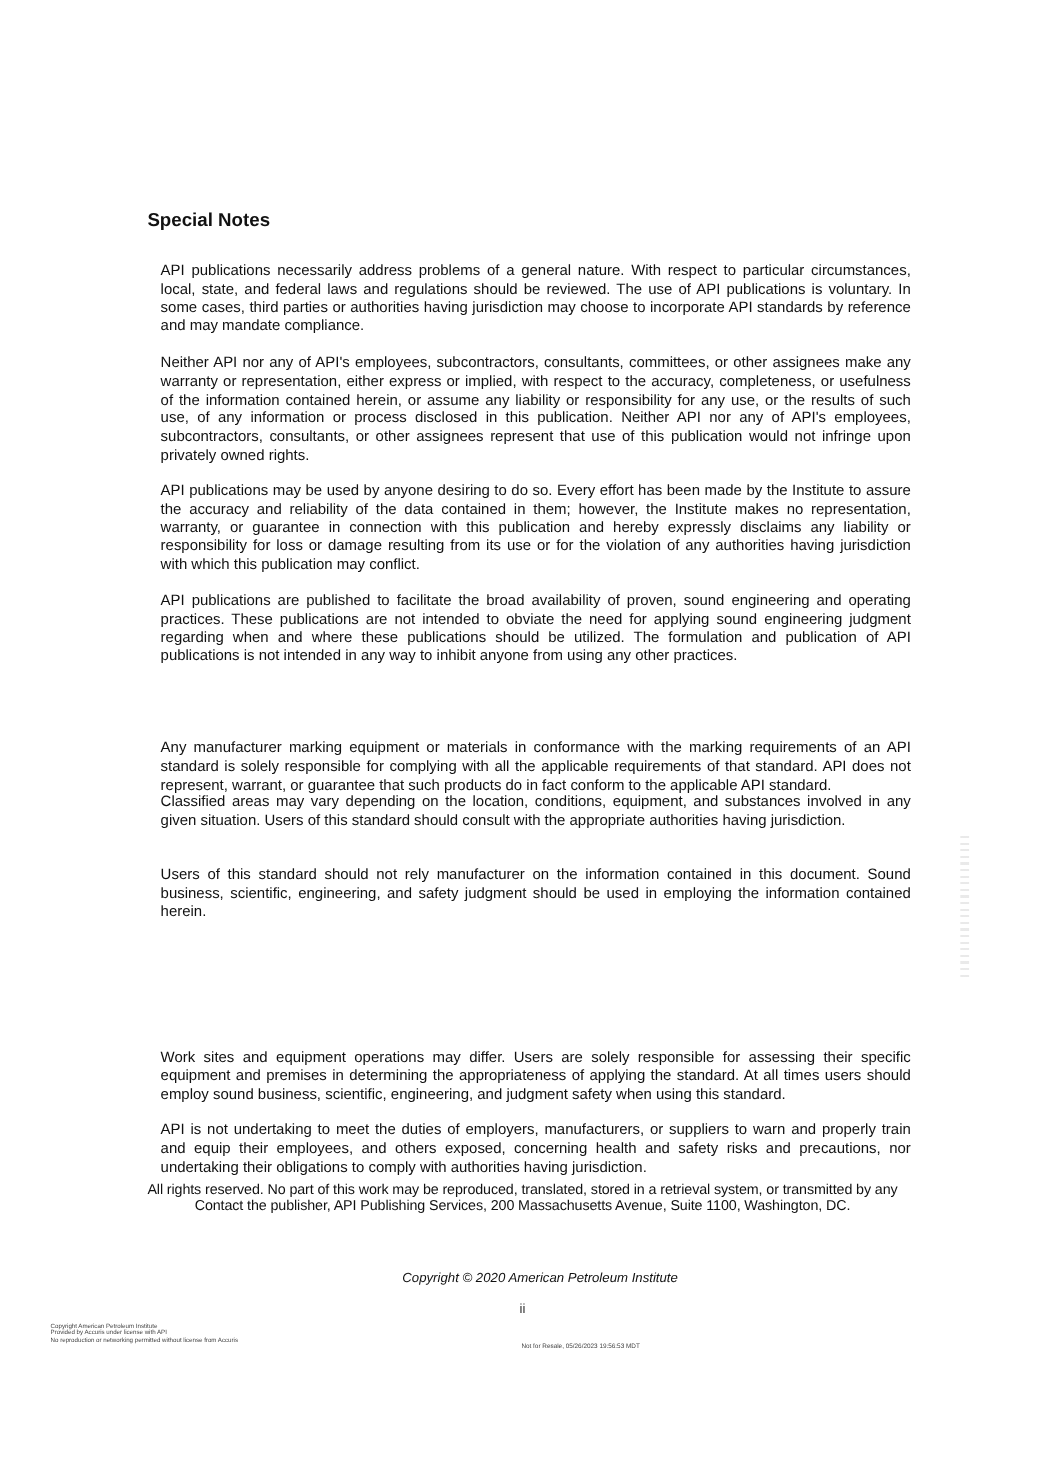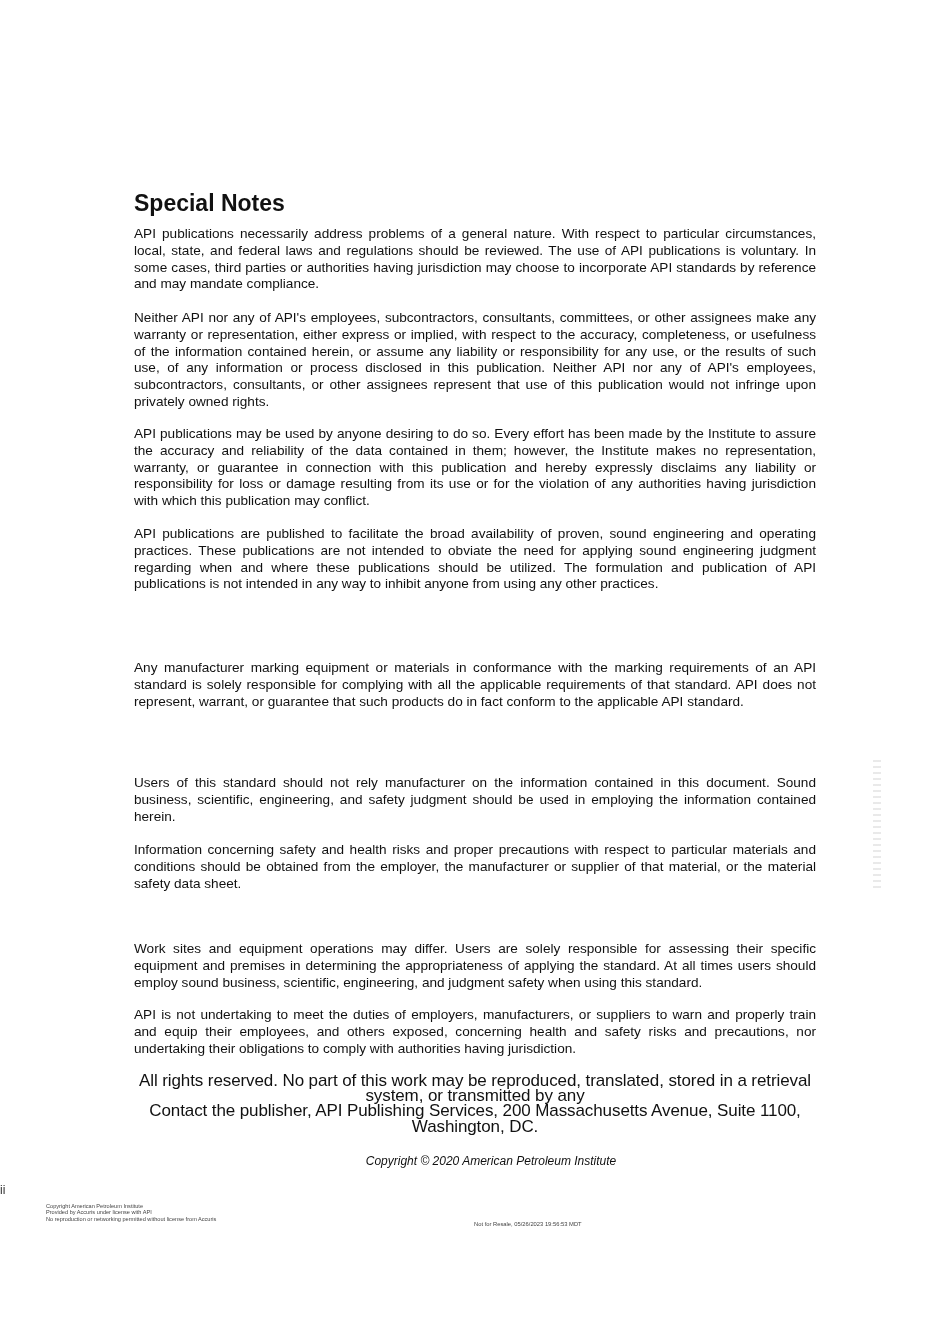--- a/index.html
+++ b/index.html
@@ -9,60 +9,61 @@
       position: relative;
       overflow: hidden;
       font-family: "Liberation Sans", sans-serif;
       color: #111111;
     }
     .page { position: absolute; left: 0; top: 0; width: 950px; height: 1343px; }
     .title {
       position: absolute;
       left: 134px;
       top: 190px;
-      font-size: 23px;
+      font-size: 17px;
       font-weight: bold;
       margin: 0;
       letter-spacing: 0;
     }
     .body-text {
       position: absolute;
       left: 134px;
       width: 682px;
       font-size: 13.6px;
       line-height: 16.8px;
       text-align: justify;
-      margin: 0;
+      margin: 12px;
     }
     .rights {
       position: absolute;
       left: 128px;
       width: 694px;
       top: 1073px;
-      font-size: 17px;
+      font-size: 13px;
       line-height: 15.2px;
       text-align: center;
       margin: 0;
       letter-spacing: -0.1px;
     }
     .copyright {
       position: absolute;
       left: 0;
       width: 950px;
       top: 1138px;
       text-align: center;
       font-size: 12px;
       font-style: italic;
       margin: 16px;
     }
     .page-number {
       position: absolute;
       left: 0;
       width: 950px;
       top: 1183px;
+      text-align: center;
       font-size: 12px;
       color: #333;
     }
     .footer-left {
       position: absolute;
       left: 46px;
       top: 1203px;
       font-size: 5.6px;
       line-height: 6.4px;
       color: #444;
@@ -88,22 +89,22 @@
 <body>
 
 <div class="page">
   <h1 class="title">Special Notes</h1>
 
   <p class="body-text" style="top:226px">API publications necessarily address problems of a general nature. With respect to particular circumstances, local, state, and federal laws and regulations should be reviewed. The use of API publications is voluntary. In some cases, third parties or authorities having jurisdiction may choose to incorporate API standards by reference and may mandate compliance.</p>
   <p class="body-text" style="top:310px">Neither API nor any of API's employees, subcontractors, consultants, committees, or other assignees make any warranty or representation, either express or implied, with respect to the accuracy, completeness, or usefulness of the information contained herein, or assume any liability or responsibility for any use, or the results of such use, of any information or process disclosed in this publication. Neither API nor any of API's employees, subcontractors, consultants, or other assignees represent that use of this publication would not infringe upon privately owned rights.</p>
   <p class="body-text" style="top:426px">API publications may be used by anyone desiring to do so. Every effort has been made by the Institute to assure the accuracy and reliability of the data contained in them; however, the Institute makes no representation, warranty, or guarantee in connection with this publication and hereby expressly disclaims any liability or responsibility for loss or damage resulting from its use or for the violation of any authorities having jurisdiction with which this publication may conflict.</p>
   <p class="body-text" style="top:526px">API publications are published to facilitate the broad availability of proven, sound engineering and operating practices. These publications are not intended to obviate the need for applying sound engineering judgment regarding when and where these publications should be utilized. The formulation and publication of API publications is not intended in any way to inhibit anyone from using any other practices.</p>
   <p class="body-text" style="top:660px">Any manufacturer marking equipment or materials in conformance with the marking requirements of an API standard is solely responsible for complying with all the applicable requirements of that standard. API does not represent, warrant, or guarantee that such products do in fact conform to the applicable API standard.</p>
+  <p class="body-text" style="top:709px">Classified areas may vary depending on the location, conditions, equipment, and substances involved in any given situation. Users of this standard should consult with the appropriate authorities having jurisdiction.</p>
   <p class="body-text" style="top:775px">Users of this standard should not rely manufacturer on the information contained in this document. Sound business, scientific, engineering, and safety judgment should be used in employing the information contained herein.</p>
-  <p class="body-text" style="top:842px">Information concerning safety and health risks and proper precautions with respect to particular materials and conditions should be obtained from the employer, the manufacturer or supplier of that material, or the material safety data sheet.</p>
   <p class="body-text" style="top:941px">Work sites and equipment operations may differ. Users are solely responsible for assessing their specific equipment and premises in determining the appropriateness of applying the standard. At all times users should employ sound business, scientific, engineering, and judgment safety when using this standard.</p>
   <p class="body-text" style="top:1007px">API is not undertaking to meet the duties of employers, manufacturers, or suppliers to warn and properly train and equip their employees, and others exposed, concerning health and safety risks and precautions, nor undertaking their obligations to comply with authorities having jurisdiction.</p>
 
   <div class="rights">
     <div>All rights reserved. No part of this work may be reproduced, translated, stored in a retrieval system, or transmitted by any</div>
     <div>Contact the publisher, API Publishing Services, 200 Massachusetts Avenue, Suite 1100, Washington, DC.</div>
   </div>
 
   <p class="copyright">Copyright © 2020 American Petroleum Institute</p>
 

